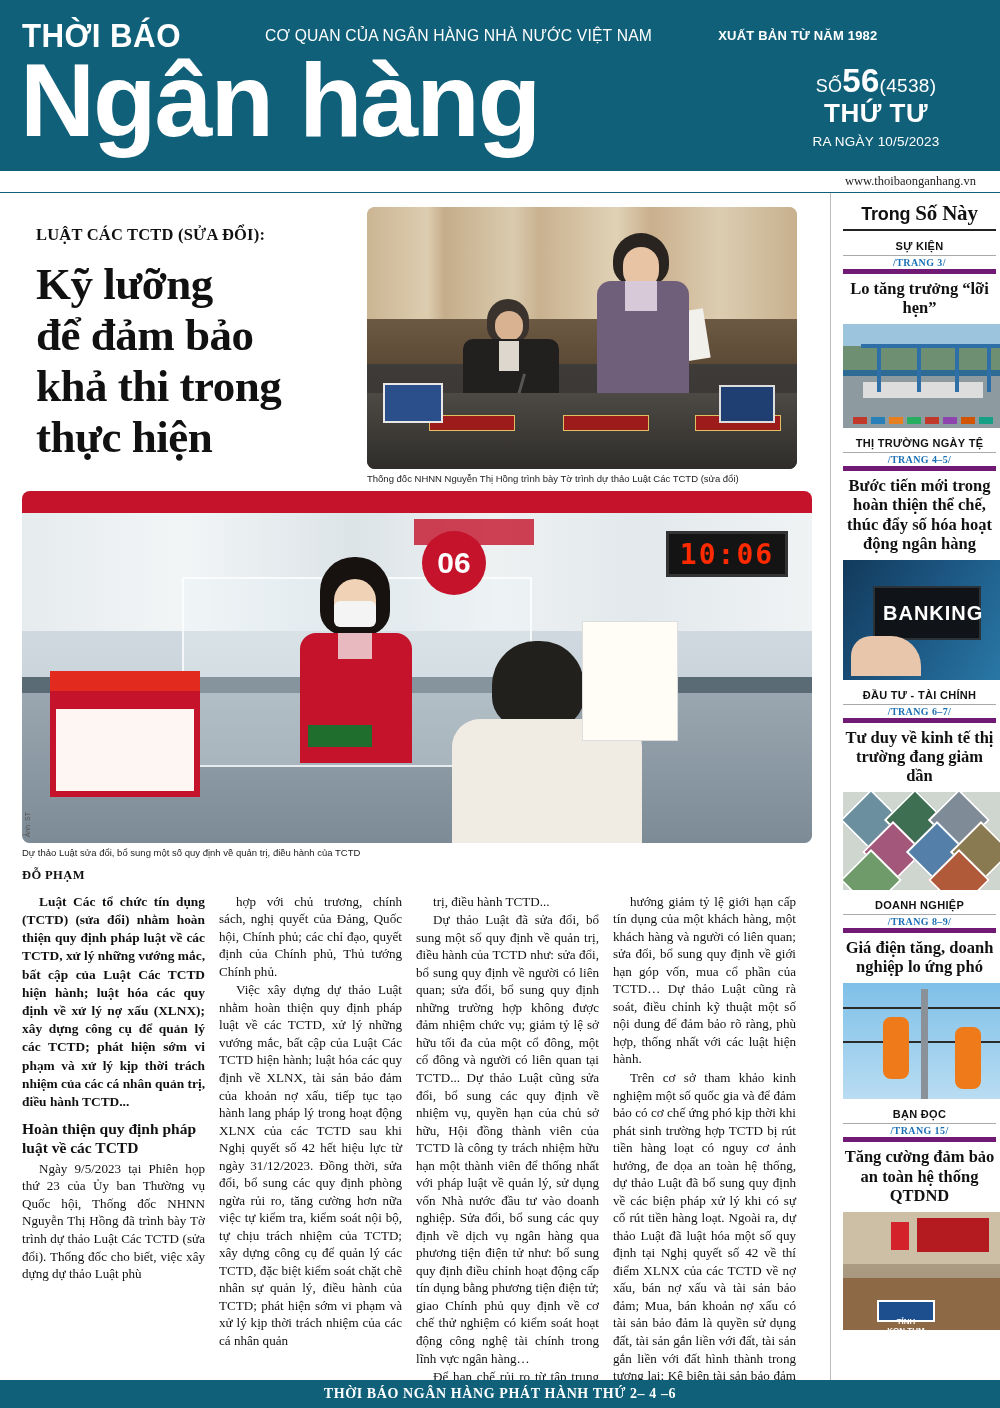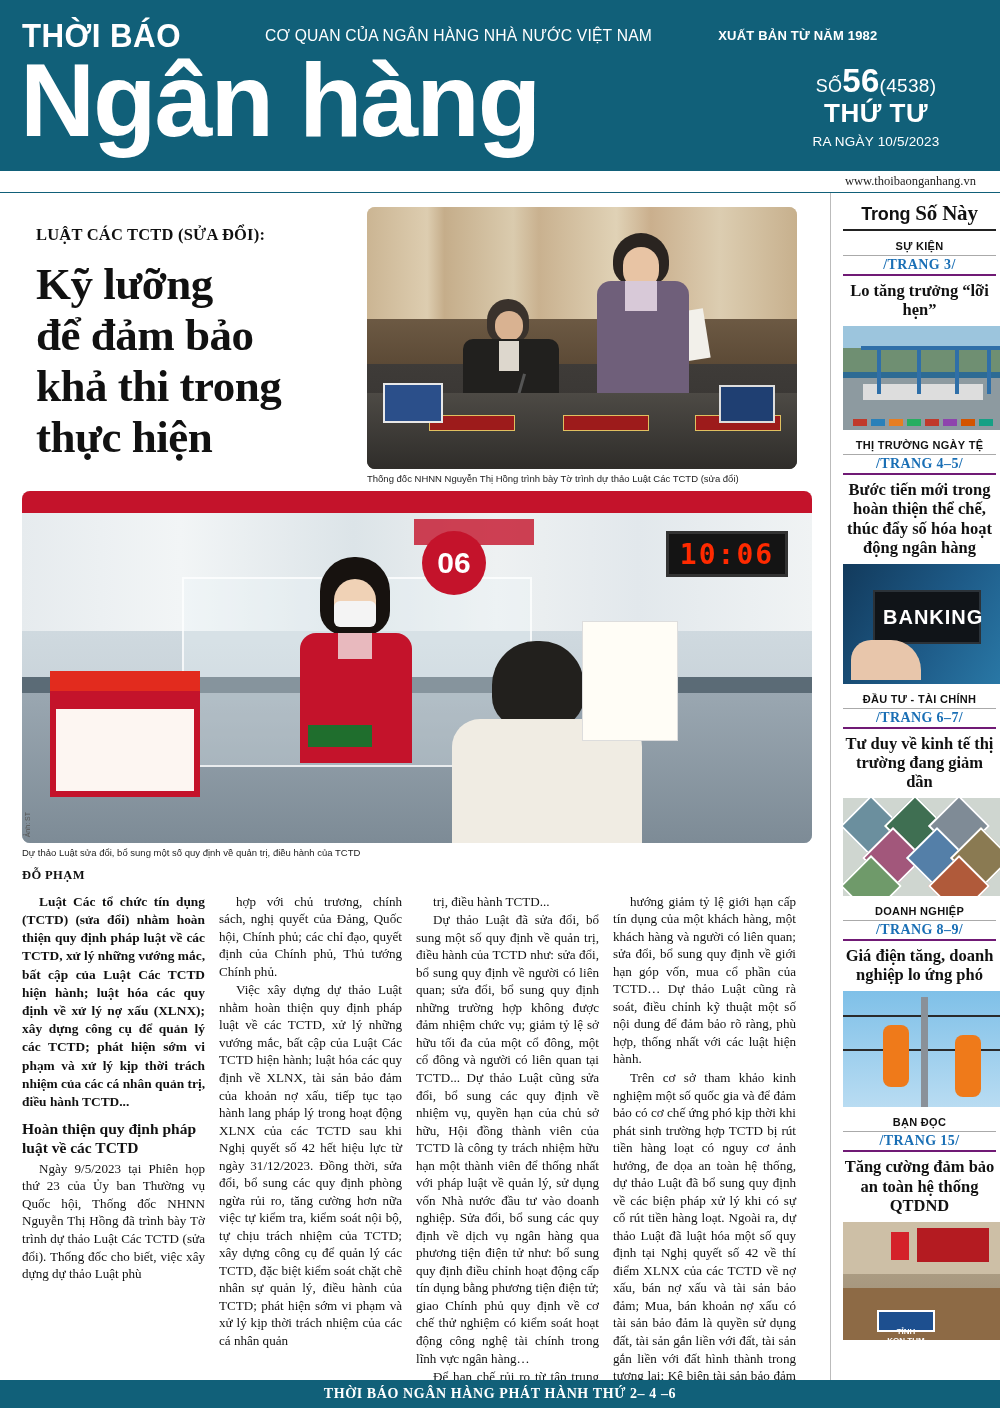--- a/index.html
+++ b/index.html
@@ -229,22 +229,22 @@
     border-bottom:2px solid #222;
     padding-bottom:3px;
     margin-bottom:7px;
     letter-spacing:-0.2px;
   }
   .sb-title .t1 { font-family:"Liberation Sans", sans-serif; font-weight:bold; font-size:18px; }
   .sb-title .t2 { font-weight:bold; }
   .sb-sec { font-family:"Liberation Sans", sans-serif; font-size:11px; font-weight:bold;
     text-align:center; color:#111; letter-spacing:0.3px; margin-top:9px; }
   .sb-page { text-align:center; font-family:"Liberation Serif", serif; font-weight:bold;
-    font-size:14px; color:#1a6fb5; letter-spacing:0.4px;
-    border-top:1px solid #aaa; border-bottom:2px solid #701a75; padding:1px 0; margin:3px 0 5px 0; }
+    font-size:10px; color:#1a6fb5; letter-spacing:0.4px;
+    border-top:1px solid #aaa; border-bottom:5px solid #701a75; padding:1px 0; margin:3px 0 5px 0; }
   .sb-head { text-align:center; font-family:"Liberation Serif", serif; font-weight:bold;
     font-size:16.5px; line-height:1.16; color:#111; margin-bottom:7px; }
   .sb-photo { width:166px; height:0; margin-bottom:4px; position:relative; overflow:hidden; }
   .sb-p1 { height:104px; background:linear-gradient(#9cc5dd 0 34%, #2d6b94 34% 50%, #8d9aa0 50% 100%); }
   .sb-p1 .hill { position:absolute; left:0; top:22px; width:166px; height:24px; background:#6f8f72; }
   .sb-p1 .crane { position:absolute; bottom:36px; width:4px; height:48px; background:#2f6fa8; }
   .sb-p1 .crane::before { content:''; position:absolute; left:-16px; top:0; width:46px; height:4px; background:#2f6fa8; }
   .sb-p1 .c1{left:34px;} .sb-p1 .c2{left:74px;} .sb-p1 .c3{left:112px;} .sb-p1 .c4{left:144px;}
   .sb-p1 .ship { position:absolute; left:20px; bottom:30px; width:120px; height:16px; background:#ddd; }
   .sb-p1 .cont { position:absolute; bottom:4px; width:14px; height:7px; }

